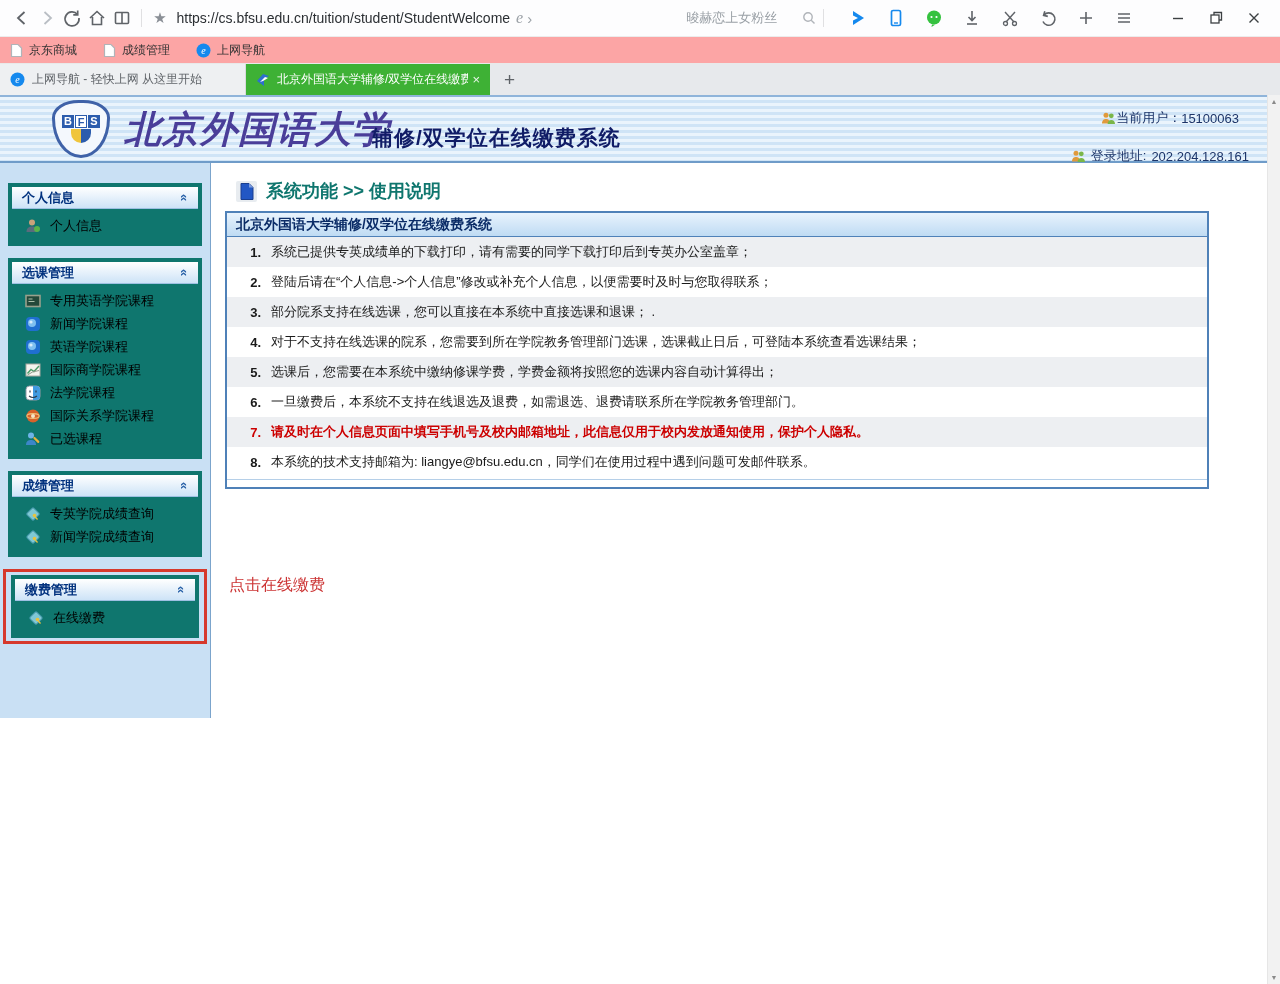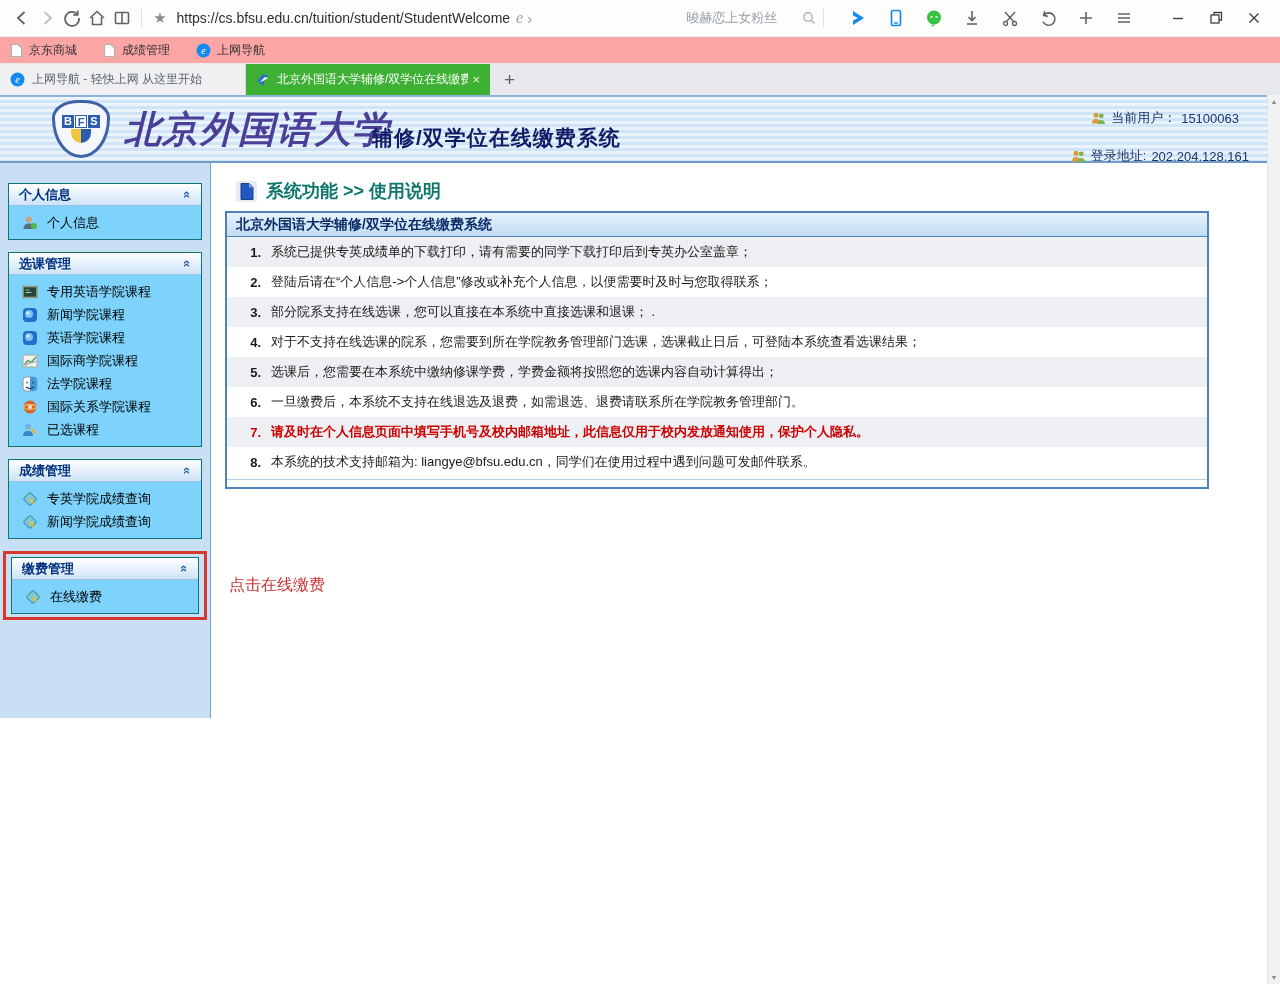--- a/index.html
+++ b/index.html
@@ -48,29 +48,29 @@
       display:flex; flex-direction:column; align-items:center; padding-top:12px; }
   .logo-letters { display:flex; gap:1px; }
   .logo-letters b { font-size:11px; width:12px; height:13px; line-height:13px; text-align:center; }
   .lb1,.lb3 { background:#2b5cad; color:#fff; }
   .lb2 { background:#fff; color:#2b5cad; border:1px solid #2b5cad; }
   .logo-u { width:20px; height:14px; margin-top:1px; border-radius:0 0 10px 10px;
       background:linear-gradient(90deg,#f0c53c 0 50%,#2b5cad 50% 100%); }
   .univ-name { position:absolute; left:124px; top:8px; width:250px; font-family:"DejaVu Serif", serif;
       font-style:italic; font-weight:bold; font-size:37px; color:#4a3e99; letter-spacing:1px; white-space:nowrap; }
   .sys-title { position:absolute; left:372px; top:27px; font-size:21px; font-weight:bold; color:#101c66; letter-spacing:1px; }
-  .user-info { position:absolute; right:28px; top:12px; display:flex; align-items:center; gap:5px;
+  .user-info { position:absolute; right:28px; top:12px; display:flex; align-items:center; 
       font-size:13px; color:#1c3468; }
   .login-info { position:absolute; right:18px; top:50px; display:flex; align-items:center; gap:5px;
       font-size:13px; color:#1c3468;text-align:center; }
 
   
   .sidebar { position:absolute; left:0; top:163px; width:211px; height:555px; background:#c9e0f4;
       border-right:1px solid #7ba4cc; padding-top:20px; }
-  .panel { background:#7dd3fc; border:1px solid #0f766e; margin:0 8px 12px 8px; }
+  .panel { background:#0f766e; border:4px solid #0f766e; margin:0 8px 12px 8px; }
   .panel-header { height:22px; background:linear-gradient(#ffffff,#cde3f7); border-bottom:1px solid #9dc0e2;
       display:flex; align-items:center; justify-content:space-between; padding:0 10px; cursor:pointer; }
   .panel-title { font-size:13px; font-weight:bold; color:#00317e; }
   .chev { display:inline-block; transform:rotate(90deg); color:#2a62a8; font-weight:bold; font-size:13px; }
   .panel-body { padding:5px 0; }
   .s-item { height:23px; display:flex; align-items:center; gap:9px; padding-left:13px; font-size:13px; color:#000; cursor:pointer; white-space:nowrap; }
   .red-wrap { border:3px solid #d6392c; margin:0 3px 12px 3px; padding:3px 2px; }
   .red-wrap .panel { margin:0 3px; }
 
   .content { position:absolute; left:212px; top:163px; width:1055px; height:821px; background:#fff; }

